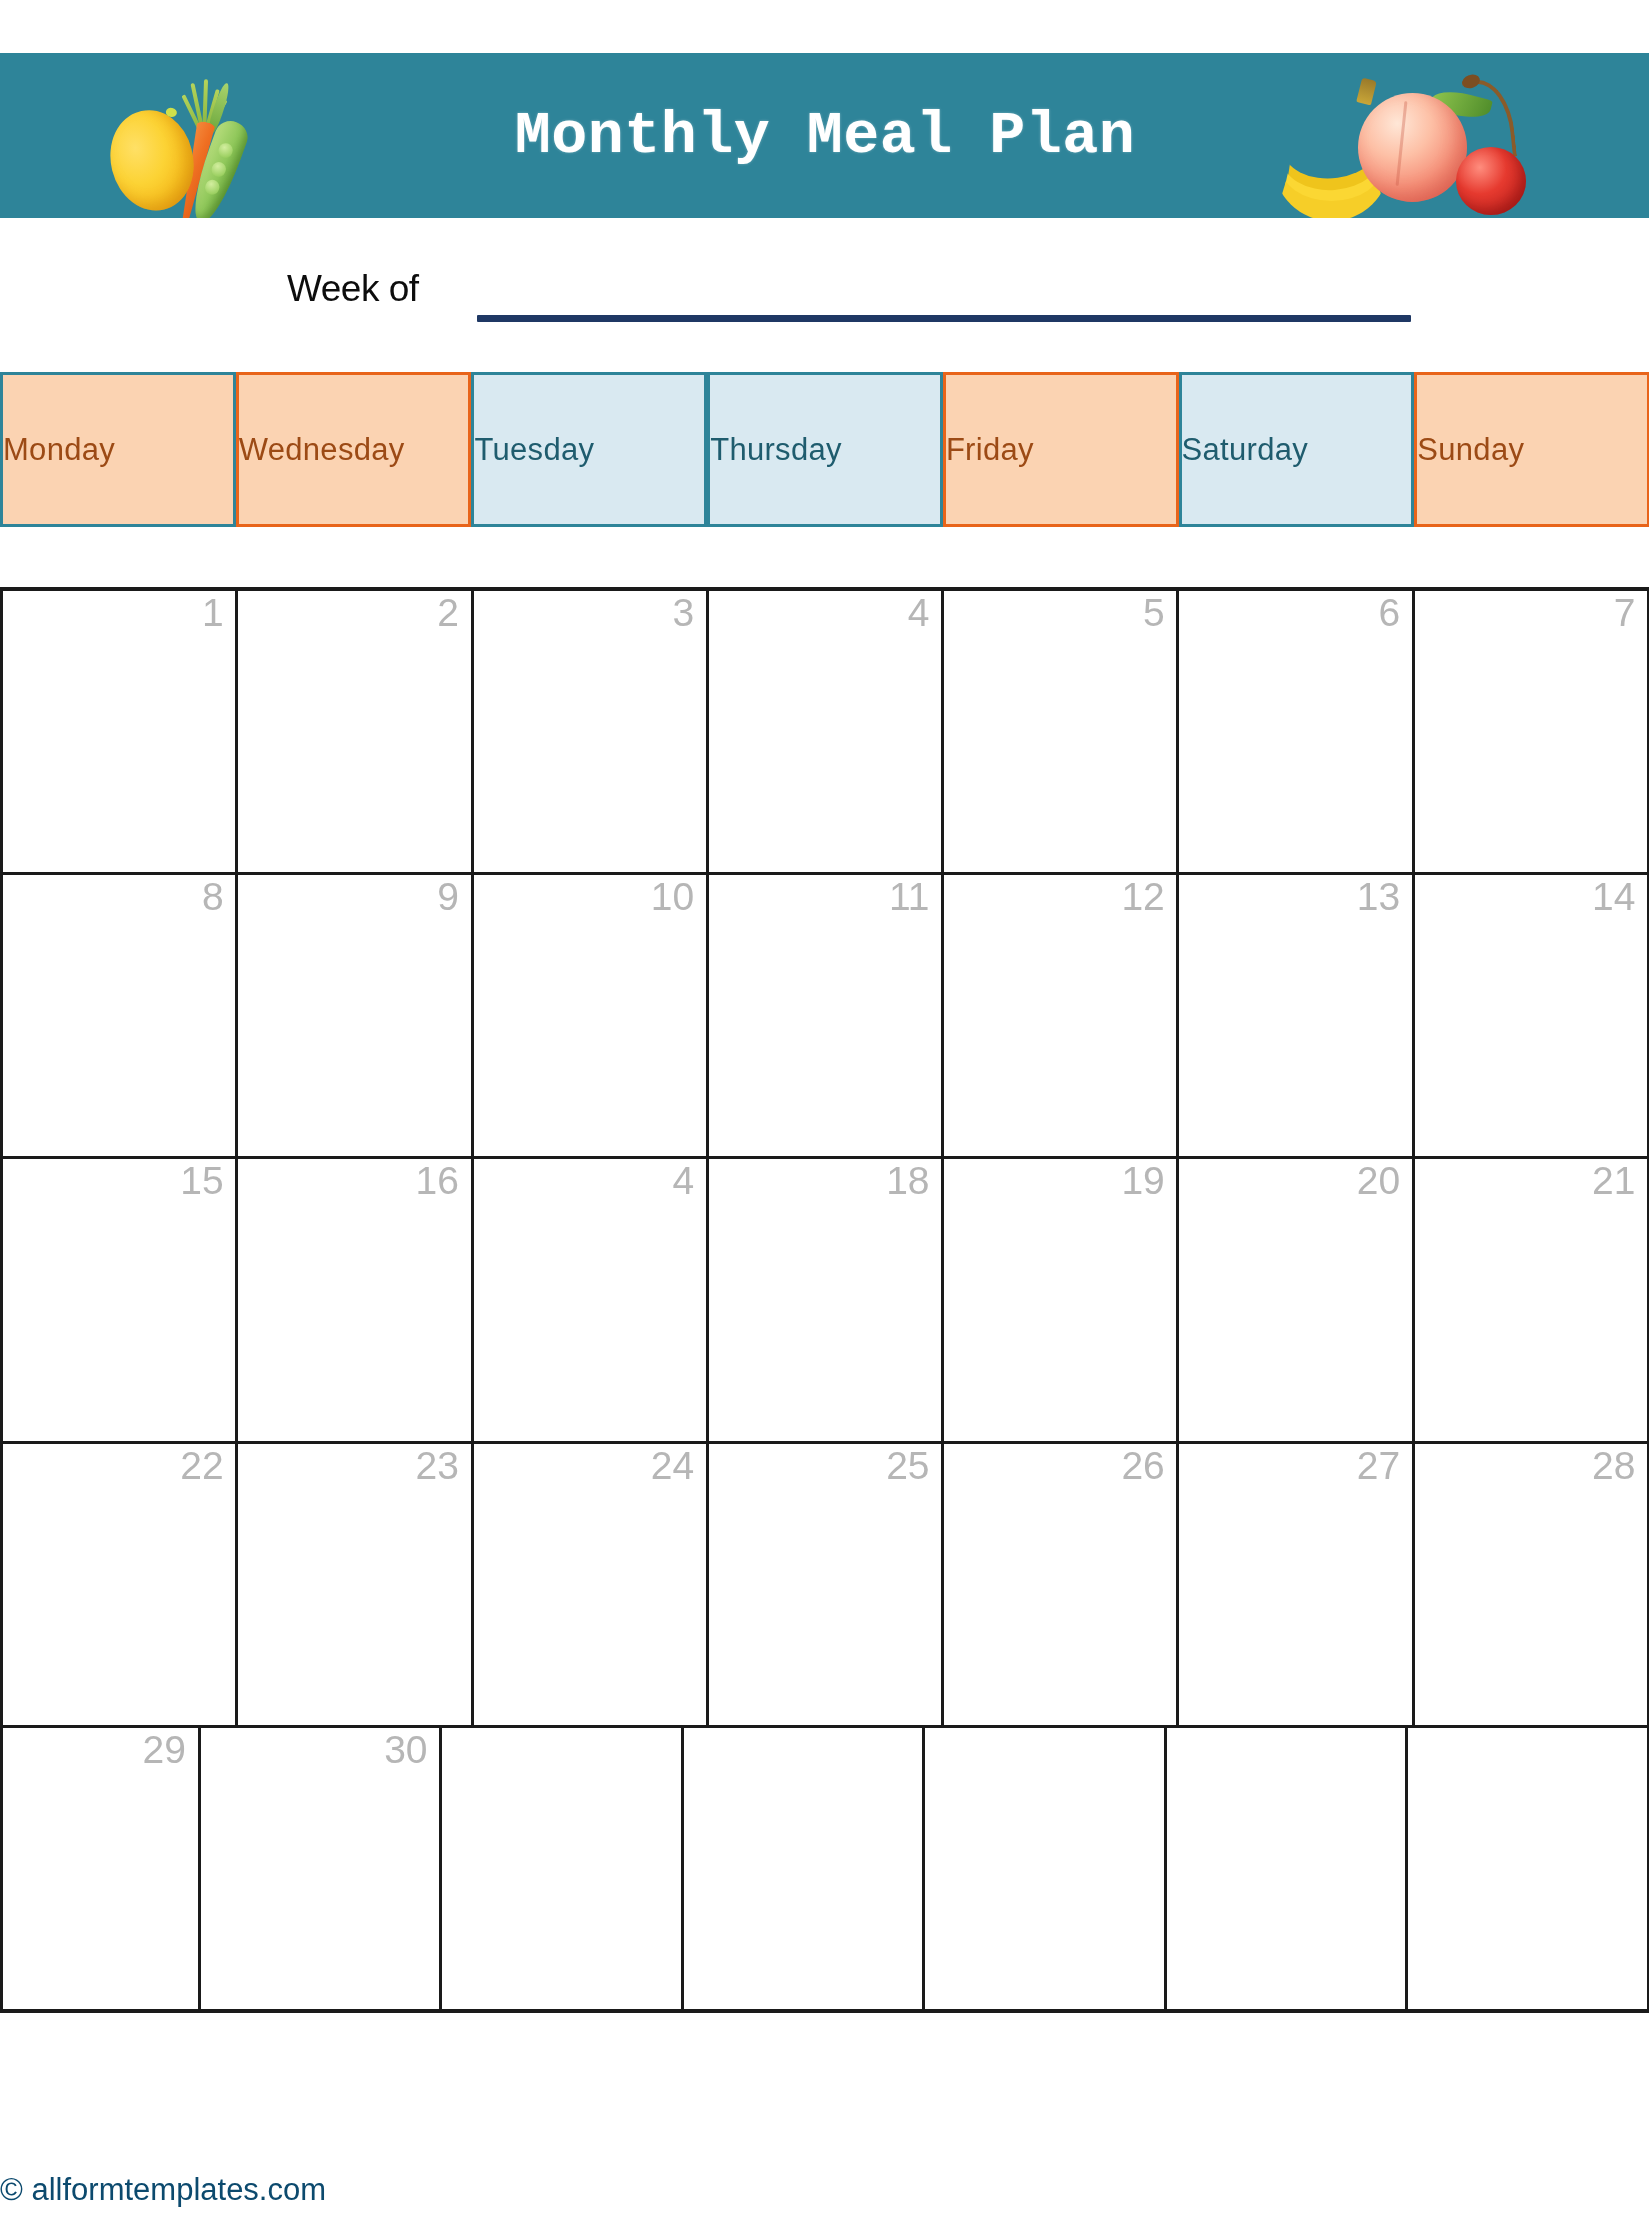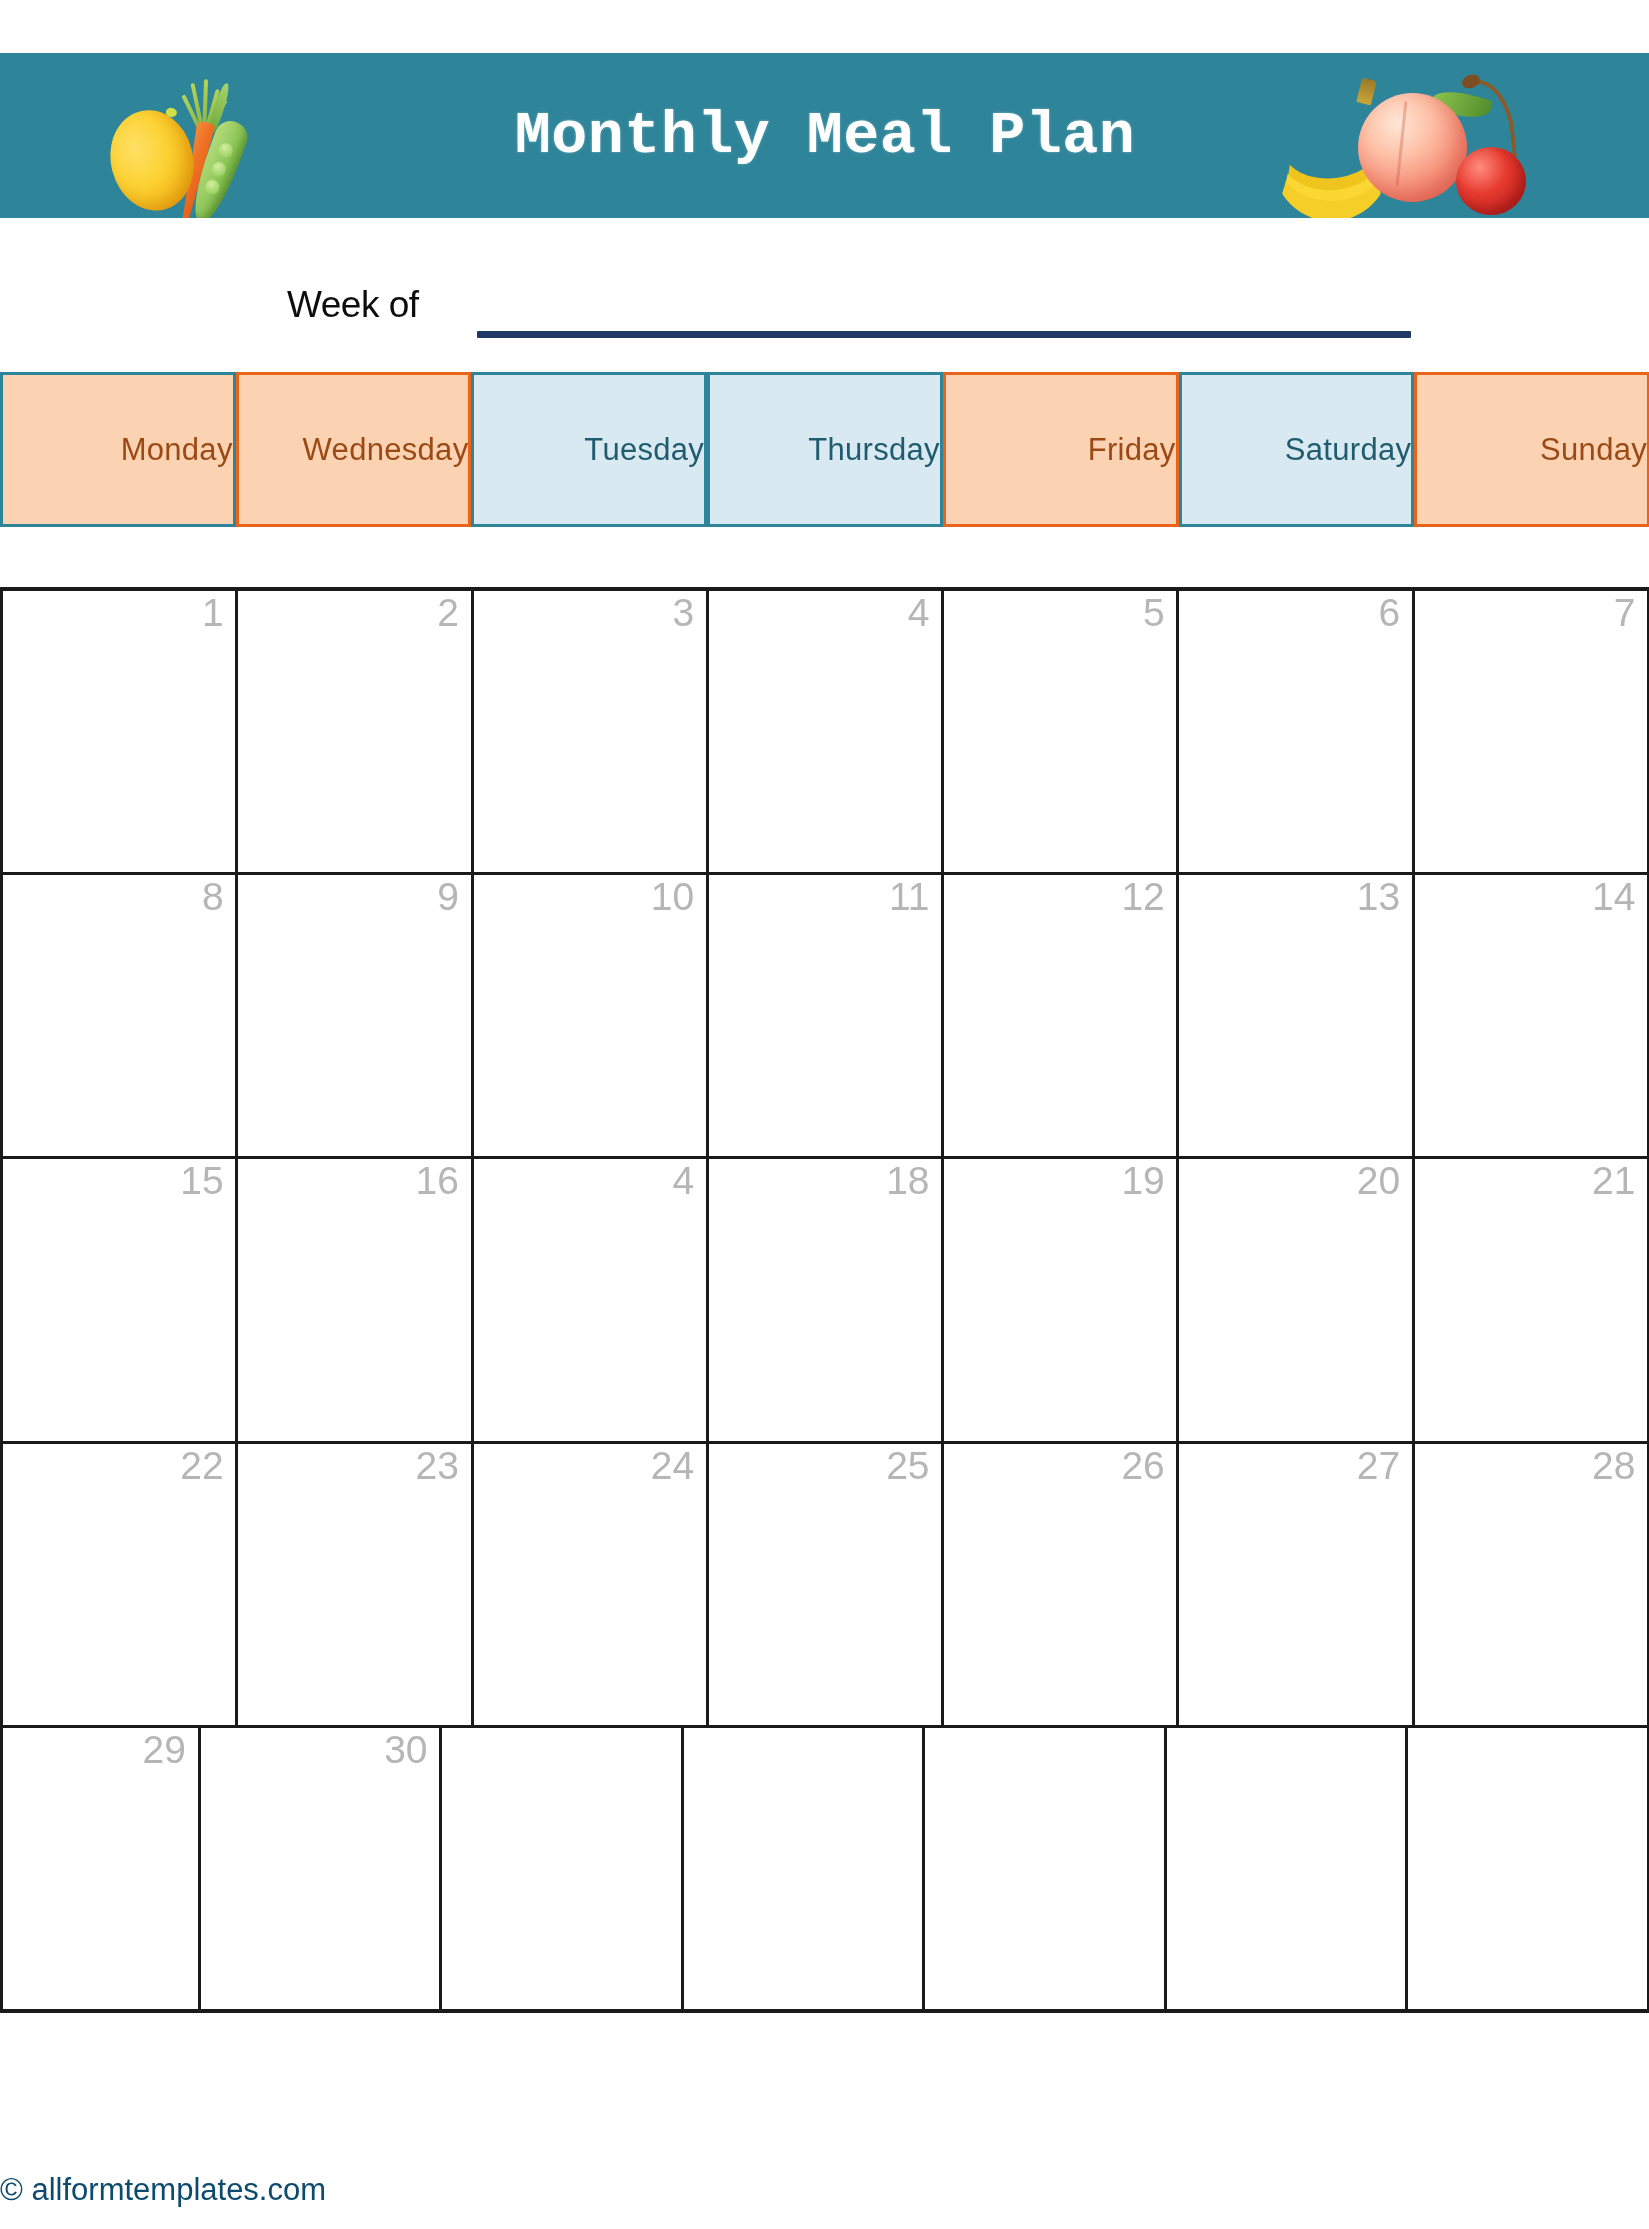--- a/index.html
+++ b/index.html
@@ -234,21 +234,20 @@
     transform: rotate(-18deg);
   }
 
   
   .weekof-row {
     position: absolute;
     left: 0;
     top: 268px;
     width: 1650px;
     height: 64px;
-    margin-top: 16px;
   }
   .weekof-label {
     position: absolute;
     left: 287px;
     top: 0px;
     font-size: 37px;
     color: #0d0d0d;
     font-family: "Liberation Sans", sans-serif;
     letter-spacing: -0.5px;
     white-space: nowrap;
@@ -270,21 +269,21 @@
     top: 372px;
     width: 1650px;
     height: 155px;
     display: flex;
   }
   .day-cell {
     flex: 1 1 0;
     box-sizing: border-box;
     display: flex;
     align-items: center;
-    justify-content: flex-end;
+    justify-content: flex-start;
     font-size: 31px;
     letter-spacing: 0.3px;
     font-family: "Liberation Sans", sans-serif;
   }
   .day-cell.orange {
     background: #FBD3B2;
     color: #9C4A15;
     border: 3.9px solid #E8641A;
   }
   .day-cell.orange.first {

